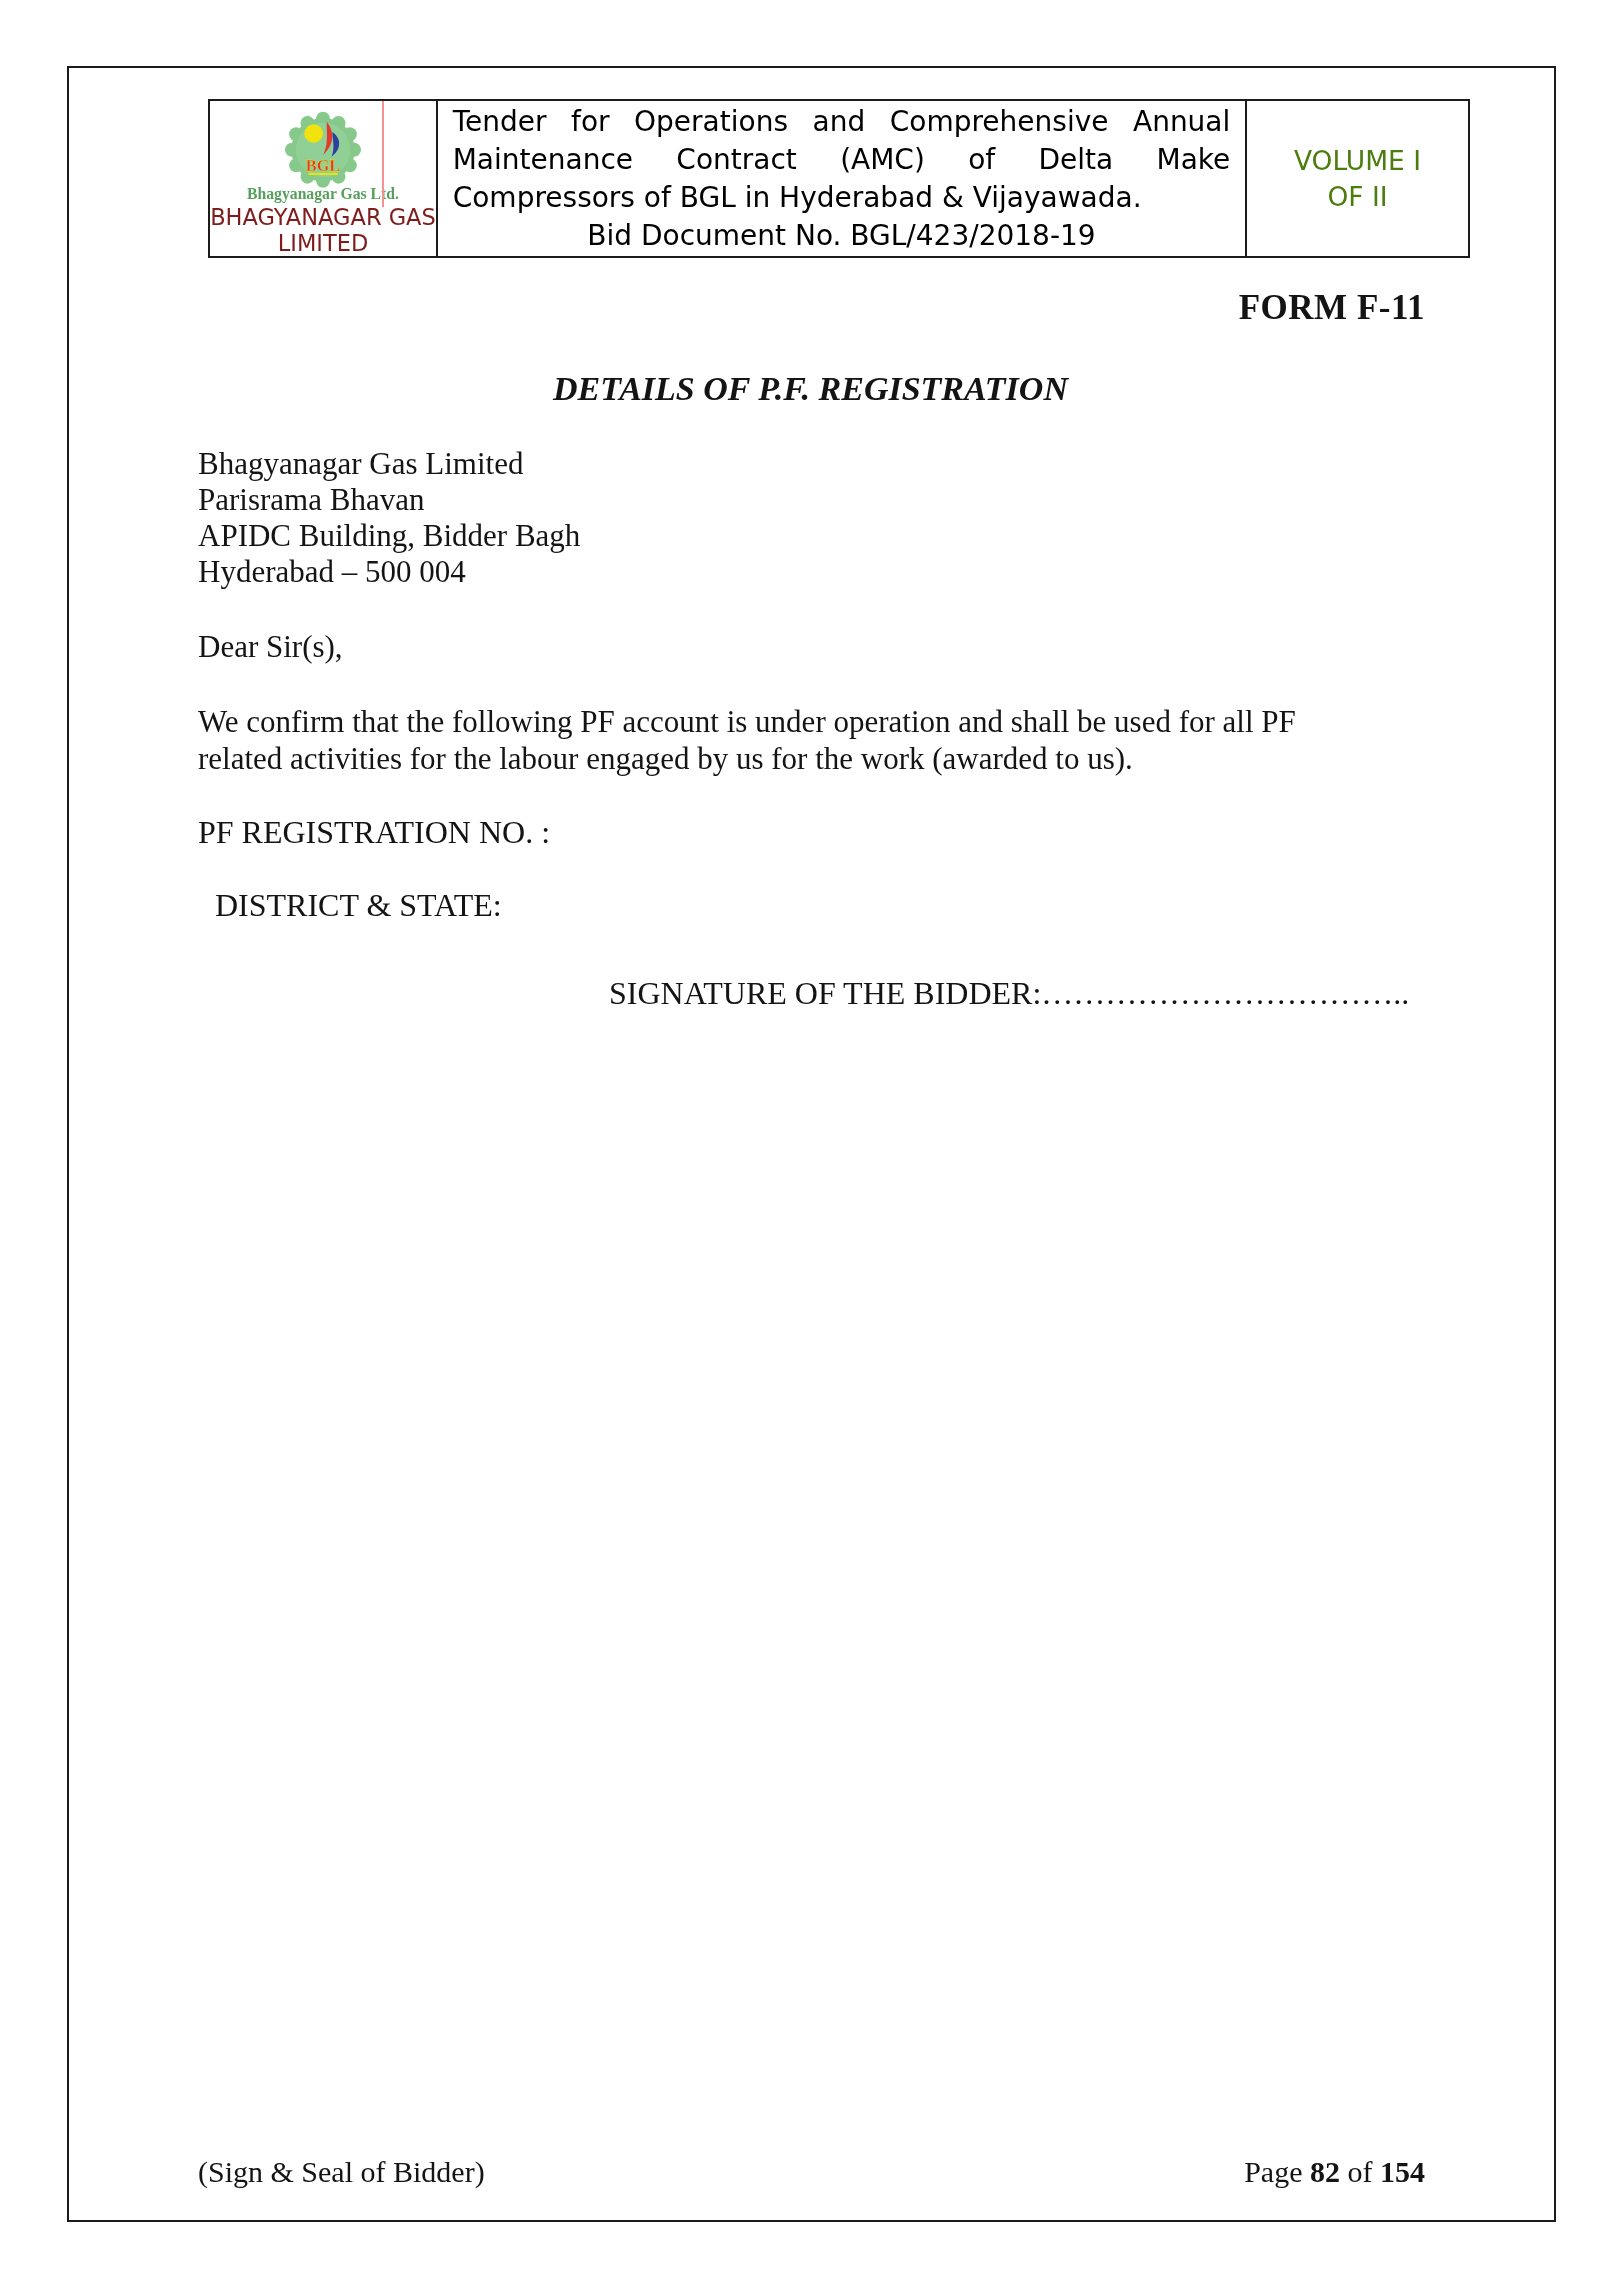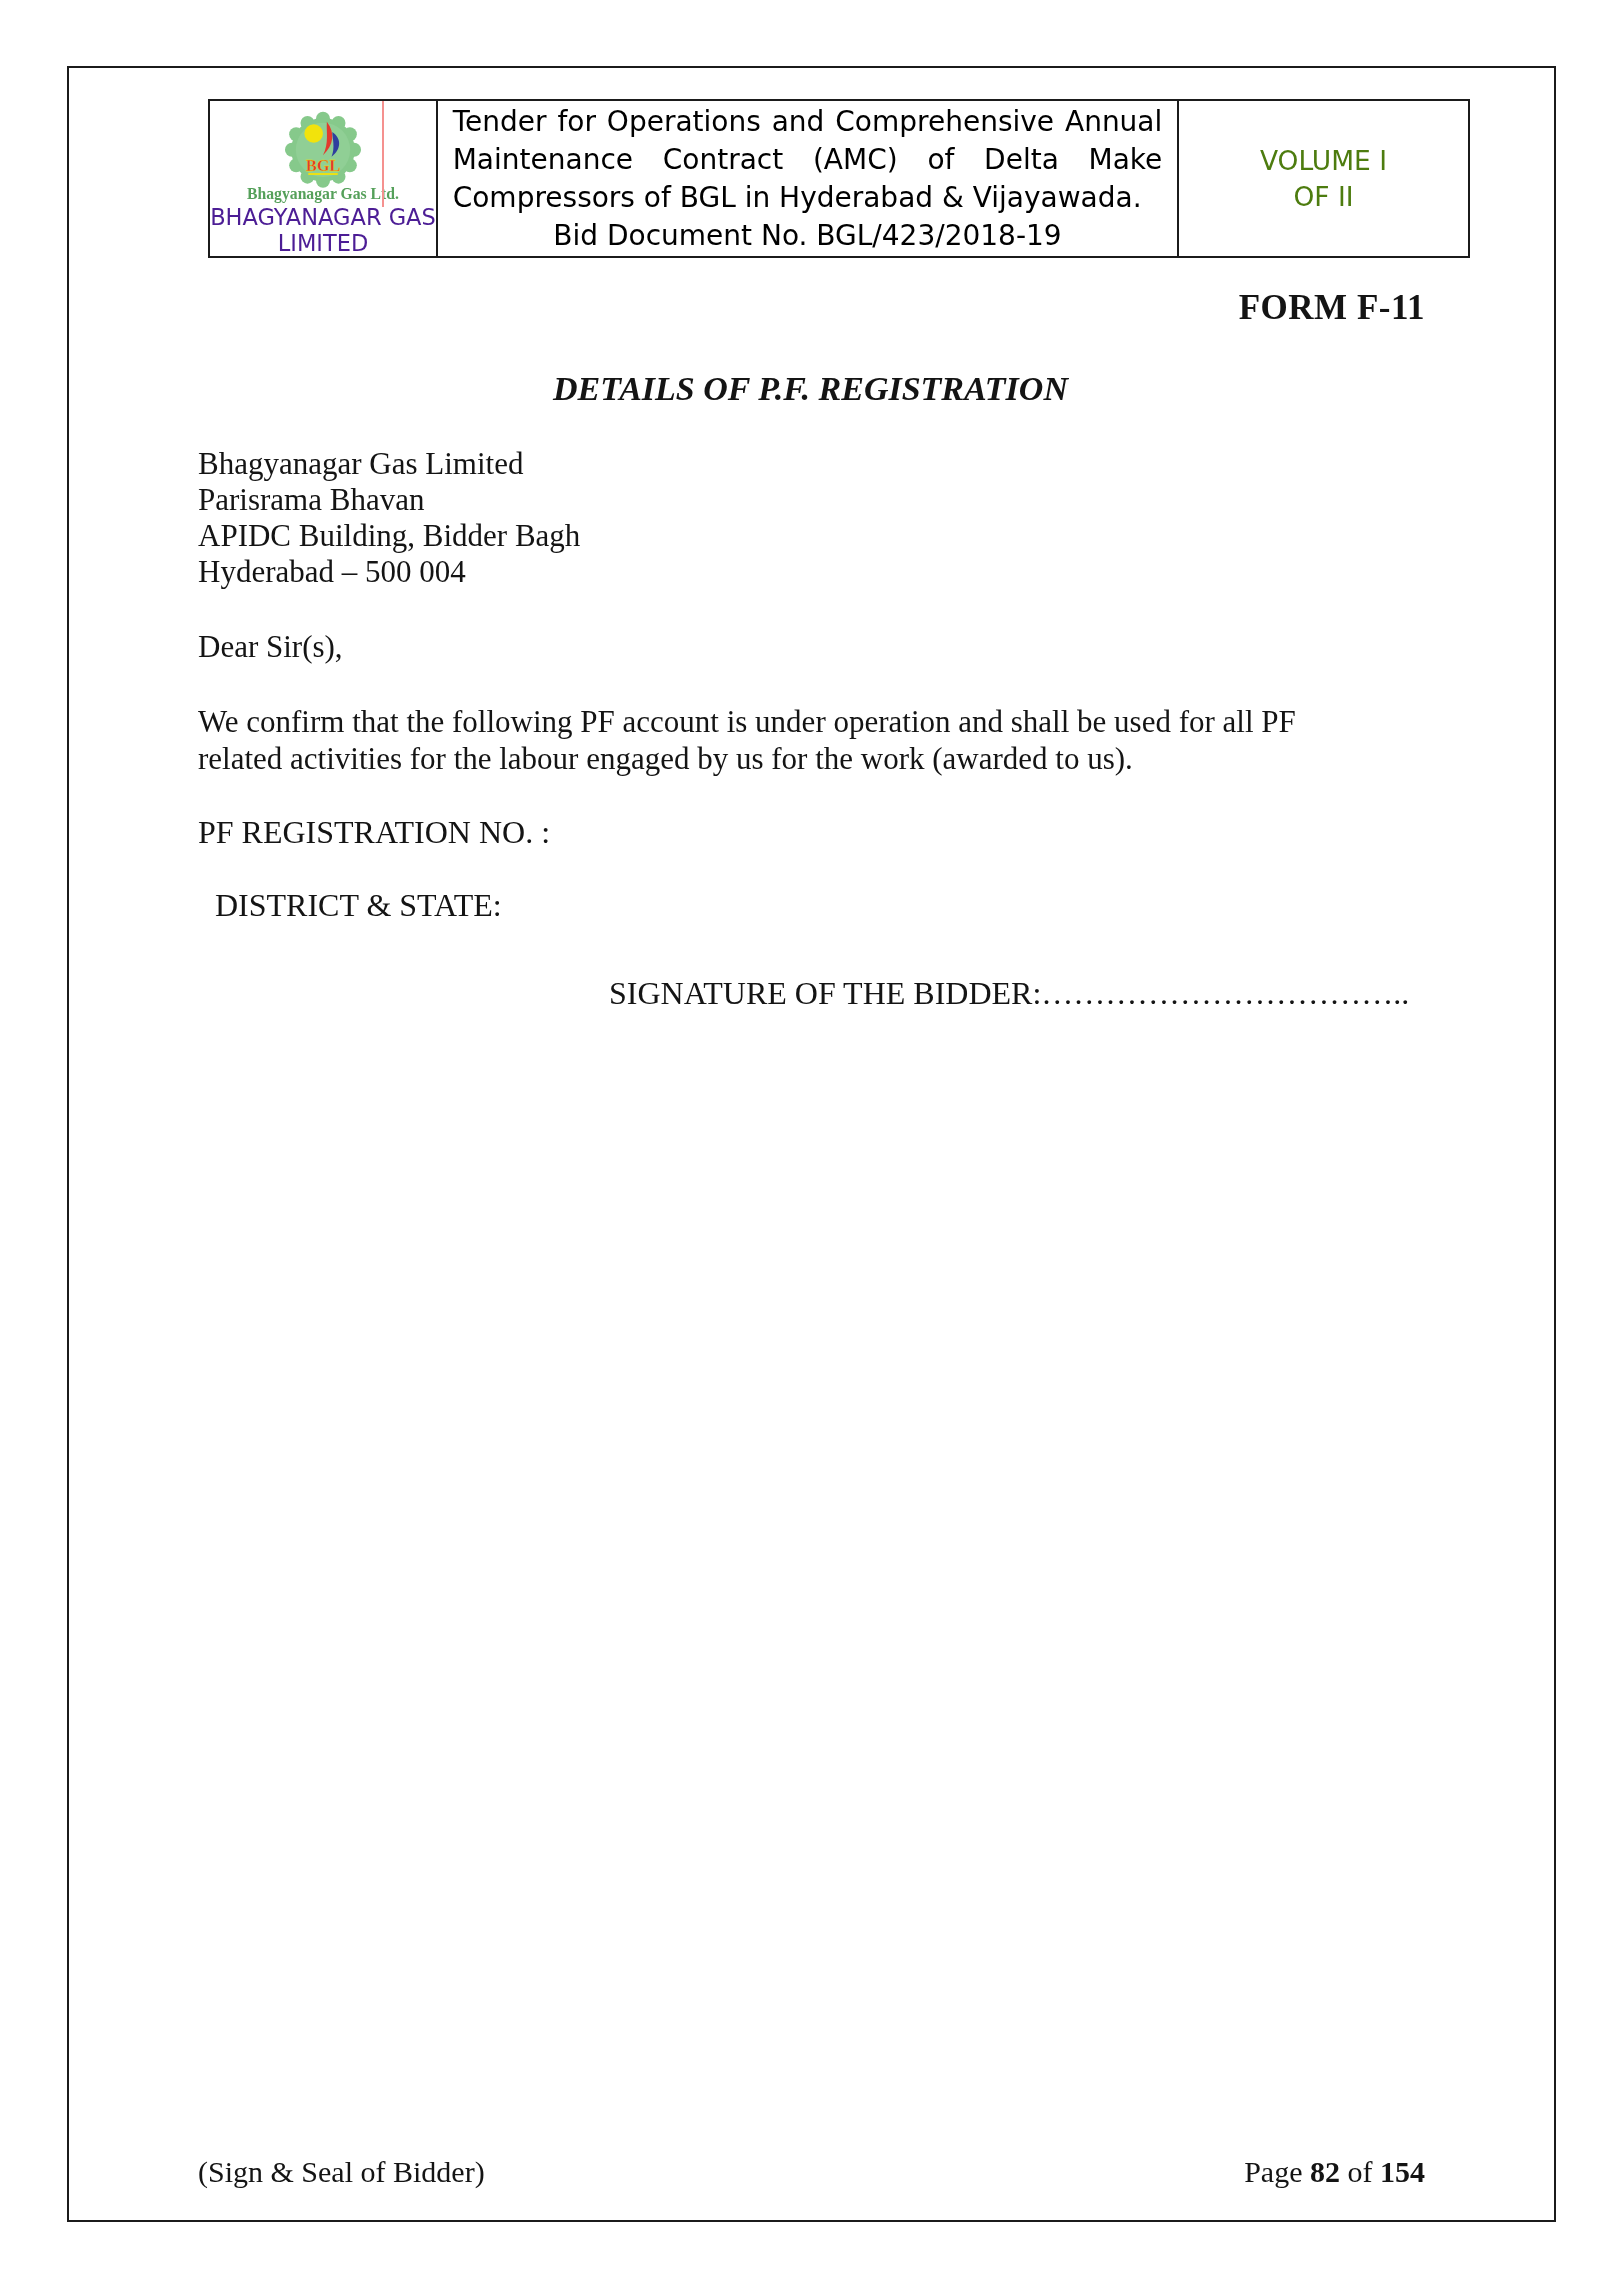--- a/index.html
+++ b/index.html
@@ -20,27 +20,27 @@
     width:228px; box-sizing:border-box; border-right:2px solid #1b1b1b;
     display:flex; flex-direction:column; align-items:center; position:relative;
   }
   .emblem-svg { margin-top:9.8px; }
   .emblem-caption {
     font-family:"Liberation Serif", serif; font-size:15.7px; font-weight:bold;
     color:#55a05a; line-height:15.7px; margin-top:-2px;
   }
   .company-name {
     font-family:"DejaVu Sans", sans-serif; font-size:22.5px; line-height:25.5px;
-    color:#4c1d95; text-align:center; margin-top:2.9px;
+    color:#7f1d1d; text-align:center; margin-top:2.9px;
   }
   .red-line {
     position:absolute; right:52px; top:0px; width:2px; height:106px; background:#f5918f;
   }
   .title-cell {
-    width:741px; box-sizing:border-box; border-right:2px solid #1b1b1b;
+    width:809px; box-sizing:border-box; border-right:2px solid #1b1b1b;
     font-family:"DejaVu Sans", sans-serif; font-size:28px; line-height:38px;
     color:#000; padding:2px 14.7px 0 14.7px;
   }
   .title-cell .jline { text-align:justify; text-align-last:justify; }
   .title-cell .lline { text-align:left; }
   .title-cell .cline { text-align:center; }
   .volume-cell {
     flex:1; display:flex; flex-direction:column; align-items:center; justify-content:center;
     font-family:"DejaVu Sans", sans-serif; font-size:26.5px; line-height:36px; color:#4d7c0f;
   }

